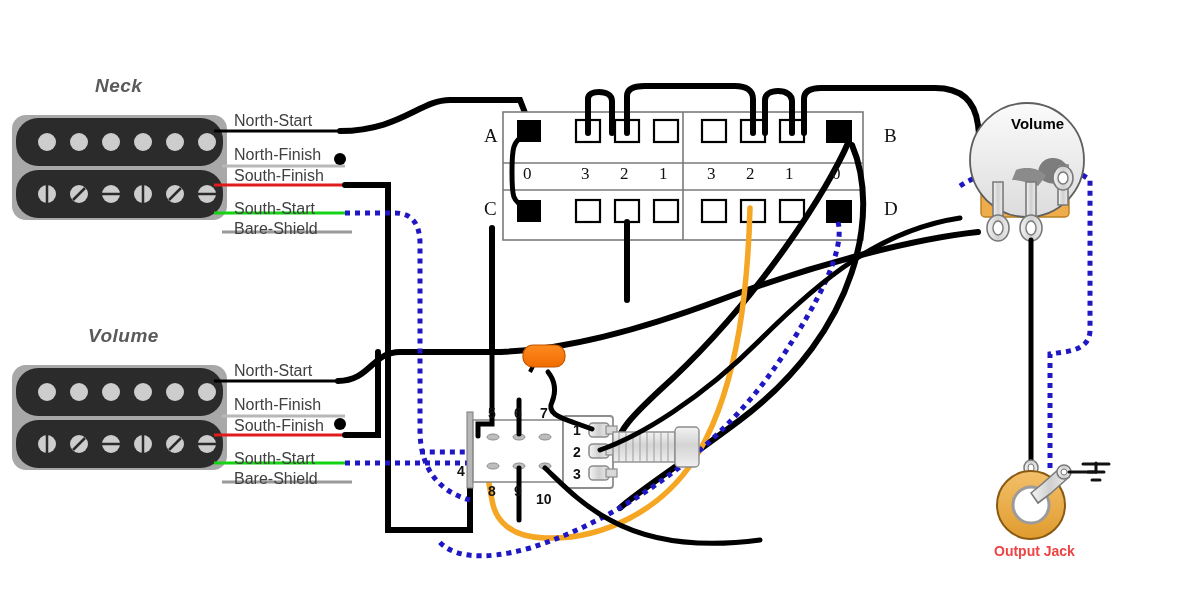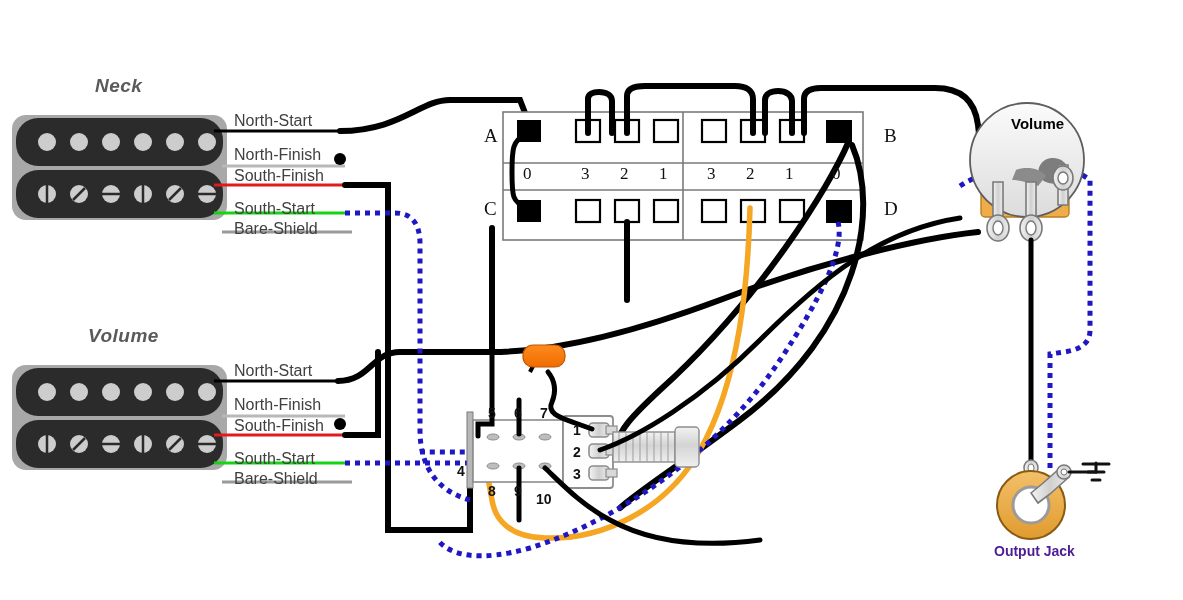--- a/index.html
+++ b/index.html
@@ -11,21 +11,21 @@
             font-weight:bold;font-size:19px;color:#5a5a5a;letter-spacing:.5px;}
   .wlabel{position:absolute;font-family:"Liberation Sans", sans-serif;font-size:16px;
           color:#404040;white-space:nowrap;}
   .matrix-letter{position:absolute;font-family:"Liberation Serif", serif;font-size:19px;color:#111;}
   .matrix-num{position:absolute;font-family:"Liberation Serif", serif;font-size:17px;color:#111;}
   .sw-num{position:absolute;font-family:"Liberation Sans", sans-serif;font-size:14px;
           font-weight:bold;color:#111;}
   .pot-label{position:absolute;font-family:"Liberation Sans", sans-serif;font-weight:bold;
              font-size:15px;color:#000000;}
   .jack-label{position:absolute;font-family:"Liberation Sans", sans-serif;font-weight:bold;
-              font-size:14px;color:#4c1d95;}
+              font-size:14px;color:#ef4444;}
 </style>
 </head>
 <body>
 
 <div id="stage">
 
   <svg id="wiring" viewBox="0 0 1183 600">
     <defs>
       <linearGradient id="potBody" x1="0" y1="0" x2="0" y2="1">
         <stop offset="0%" stop-color="#fbfbfb"></stop>

